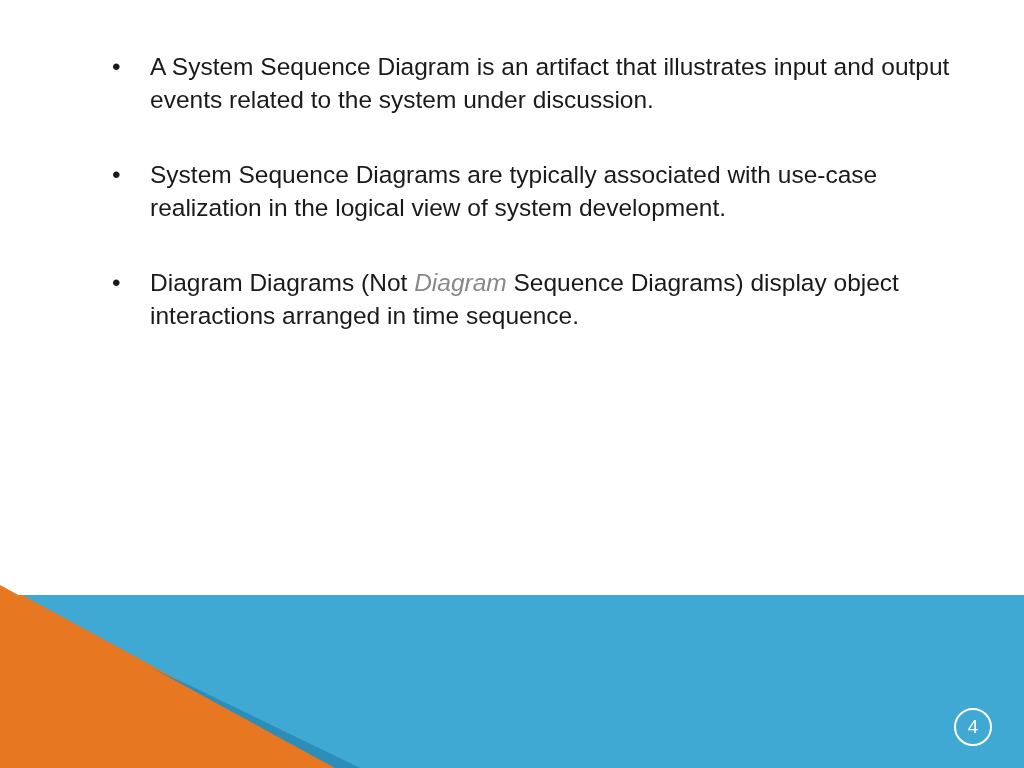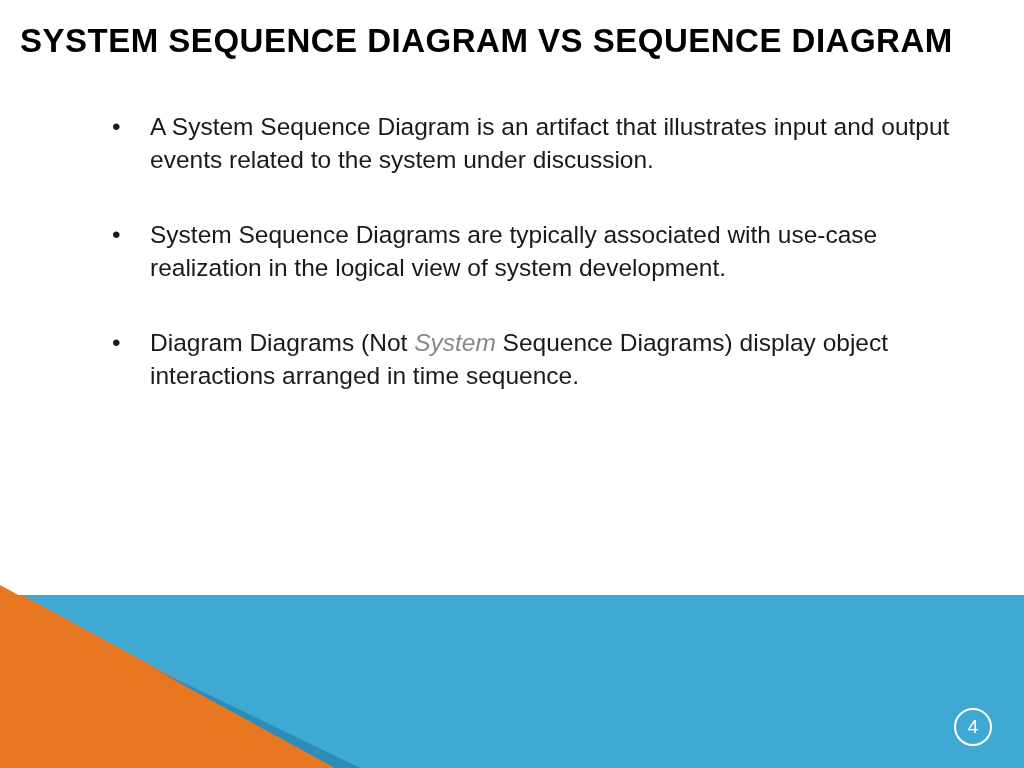--- a/index.html
+++ b/index.html
@@ -69,37 +69,36 @@
       align-items: center;
       justify-content: center;
       color: #ffffff;
       font-size: 19px;
     }
   </style>
 </head>
 <body>
 
 <div class="slide">
-  <h1 class="title">SYSTEM SEQUENCE DIAGRAM VS SEQUENCE DIAGRAM</h1>
 
   <div class="content">
     <div class="bullet-item">
       <div class="bullet-marker">•</div>
       <div class="bullet-text">A System Sequence Diagram is an artifact that illustrates input and output events related to the system under discussion.</div>
     </div>
 
     <div class="bullet-item">
       <div class="bullet-marker">•</div>
       <div class="bullet-text">System Sequence Diagrams are typically associated with use-case realization in the logical view of system development.</div>
     </div>
 
     <div class="bullet-item">
       <div class="bullet-marker">•</div>
       <div class="bullet-text">
-        <span>Diagram Diagrams (Not </span><span class="italic-gray">System</span><span> Sequence Diagrams) display object interactions arranged in time sequence.</span>
+        <span>Diagram Diagrams (Not </span><span class="italic-gray">Diagram</span><span> Sequence Diagrams) display object interactions arranged in time sequence.</span>
       </div>
     </div>
   </div>
 
   <div class="shape-container">
     <svg width="1024" height="185" viewBox="0 0 1024 185" style="position:absolute;bottom:0;left:0;">
       <polygon points="0,10 1024,10 1024,185 0,185" fill="#3fa9d4"></polygon>
       <polygon points="0,10 360,185 0,185" fill="#2b8db8"></polygon>
       <polygon points="0,0 340,185 0,185" fill="#e87722"></polygon>
       <rect x="0" y="0" width="1024" height="12" fill="#ffffff"></rect>

